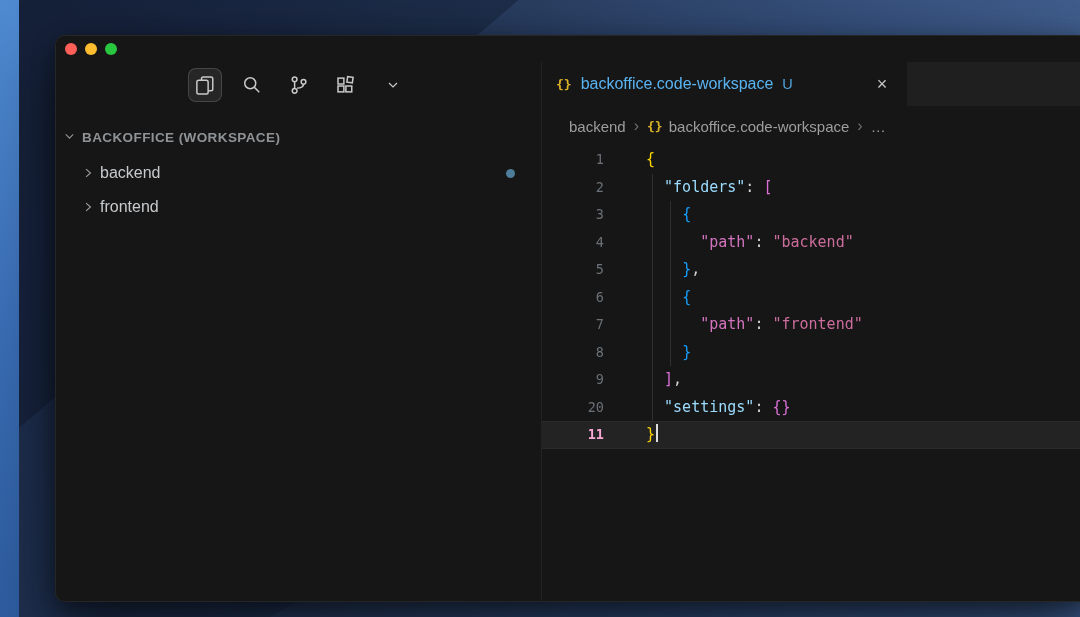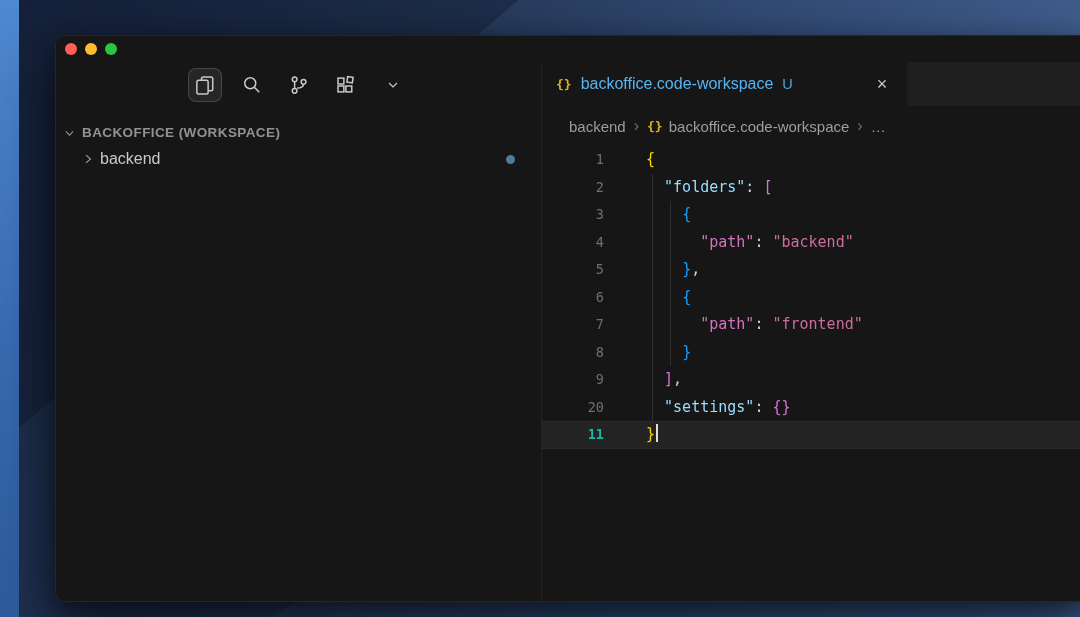--- a/index.html
+++ b/index.html
@@ -24,21 +24,21 @@
   .tl{width:12px;height:12px;border-radius:50%;margin-right:8px;display:inline-block;}
   .tl.red{background:#ff5f57;}.tl.yellow{background:#febc2e;}.tl.green{background:#29c73f;}
   .win-body{display:flex;height:calc(100% - 26px);}
 
   
   .sidebar{width:486px;flex:none;background:#161616;border-right:1px solid #232323;box-sizing:border-box;}
   .sidebar-toolbar{height:46px;display:flex;align-items:center;justify-content:center;gap:13px;}
   .icon-btn{width:34px;height:34px;border-radius:8px;display:flex;align-items:center;justify-content:center;box-sizing:border-box;cursor:pointer;}
   .icon-btn.active{background:rgba(255,255,255,.07);border:1px solid rgba(255,255,255,.15);}
   .icon-btn svg{stroke:#c9c9c9;fill:none;stroke-width:1.2;}
-  .section-header{display:flex;align-items:flex-end;gap:6px;margin-top:8px;height:24px;padding-left:7px;
+  .section-header{display:flex;align-items:flex-start;gap:6px;margin-top:22px;height:24px;padding-left:7px;
     color:#8f9396;font-weight:bold;font-size:13.5px;letter-spacing:.4px;cursor:pointer;}
   .section-header svg{stroke:#8f9396;fill:none;stroke-width:1.4;}
   .tree{margin-top:2px;}
   .tree-row{height:34px;display:flex;align-items:center;gap:5px;padding-left:25px;font-size:16px;color:#c7cacd;cursor:pointer;}
   .tree-row svg{stroke:#9a9da0;fill:none;stroke-width:1.3;flex:none;}
   .mod-dot{width:9px;height:9px;border-radius:50%;background:var(--dot,#4e7d99);margin-left:auto;margin-right:26px;}
 
   
   .editor-group{flex:1;display:flex;flex-direction:column;background:#161616;min-width:0;}
   .tab-bar{height:44px;background:#1f1f1f;display:flex;align-items:stretch;flex:none;}
@@ -54,21 +54,21 @@
     font-size:15px;color:#9d9d9d;background:#161616;}
   .bc-sep{color:#6f6f6f;font-size:16px;}
   .bc-item{display:flex;align-items:center;gap:6px;cursor:pointer;}
 
   
   .code{flex:1;position:relative;font-family:"DejaVu Sans Mono",monospace;background:#161616;}
   .row{display:flex;height:27.5px;line-height:27.5px;}
   .row.active{background:var(--line-hl,#232323);
     box-shadow:inset 0 1px 0 rgba(255,255,255,.04),inset 0 -1px 0 rgba(255,255,255,.04);}
   .num{flex:none;width:62px;text-align:right;font-size:13.5px;color:#6b7177;user-select:none;}
-  .row.active .num{color:#14b8a6;font-weight:bold;}
+  .row.active .num{color:#f9a8d4;font-weight:bold;}
   .txt{white-space:pre;padding-left:42px;font-size:15px;}
   .guide{position:absolute;width:1px;background:#2f2f2f;}
   .cursor{display:inline-block;width:2px;height:18px;background:#dedede;vertical-align:-3px;margin-left:1px;}
 
   .c-y{color:var(--syn-y,#ffd700);} .c-p{color:var(--syn-p,#da70d6);} .c-b{color:var(--syn-b,#179fff);}
   .c-k{color:var(--syn-k,#9cdcfe);} .c-pk{color:var(--syn-pk,#d373bd);} .c-v{color:var(--syn-v,#cd6d9d);}
   .c-w{color:var(--syn-w,#d4d4d4);}
 </style>
 </head>
 <body>
@@ -132,20 +132,26 @@
           <span>BACKOFFICE (WORKSPACE)</span>
         </div>
 
         <div class="tree" id="tree">
             <div class="tree-row">
               <svg width="14" height="14" viewBox="0 0 16 16">
                 <path d="M5.8 3.5l5 4.5-5 4.5"></path>
               </svg>
               <span>backend</span>
               <span class="mod-dot"></span>
+            </div>
+            <div class="tree-row">
+              <svg width="14" height="14" viewBox="0 0 16 16">
+                <path d="M5.8 3.5l5 4.5-5 4.5"></path>
+              </svg>
+              <span>frontend</span>
             </div>
           </div>
       </aside>
 
       <main class="editor-group">
         <div class="tab-bar">
           <div class="tab">
             <span class="json-glyph">{}</span>
             <span class="tab-title">backoffice.code-workspace</span>
             <span class="git-status">U</span>

